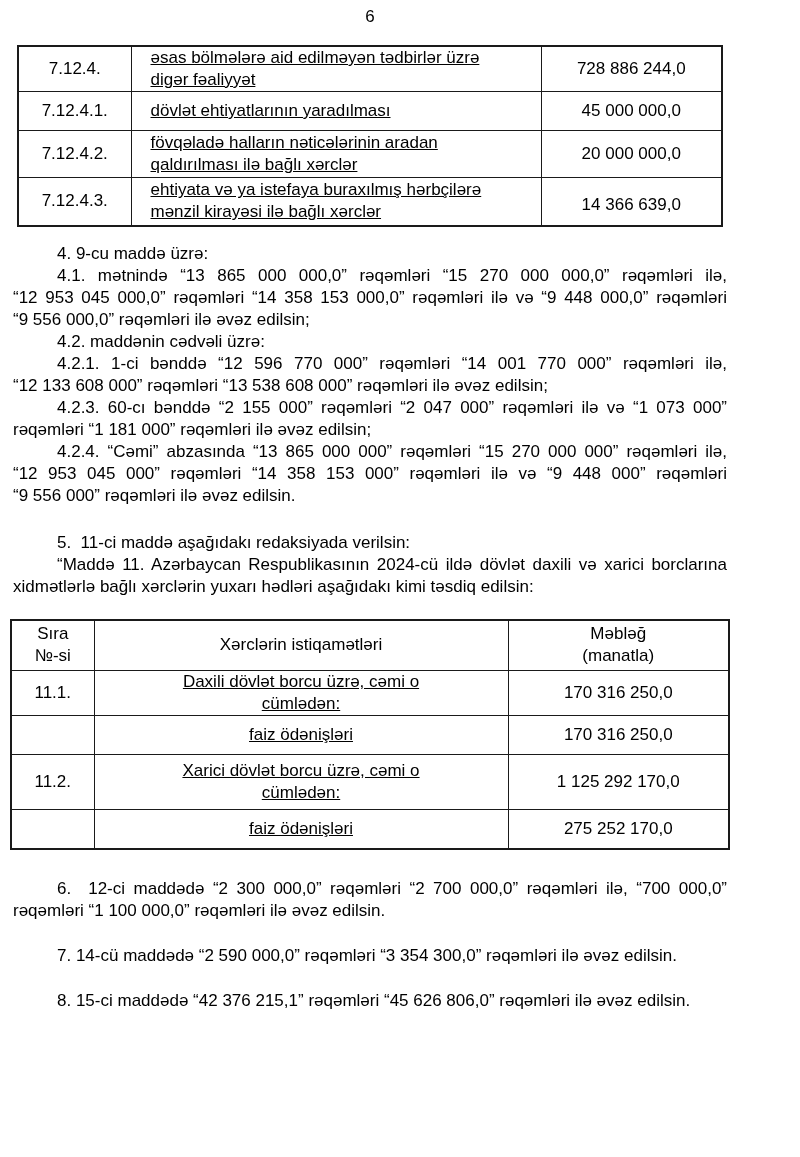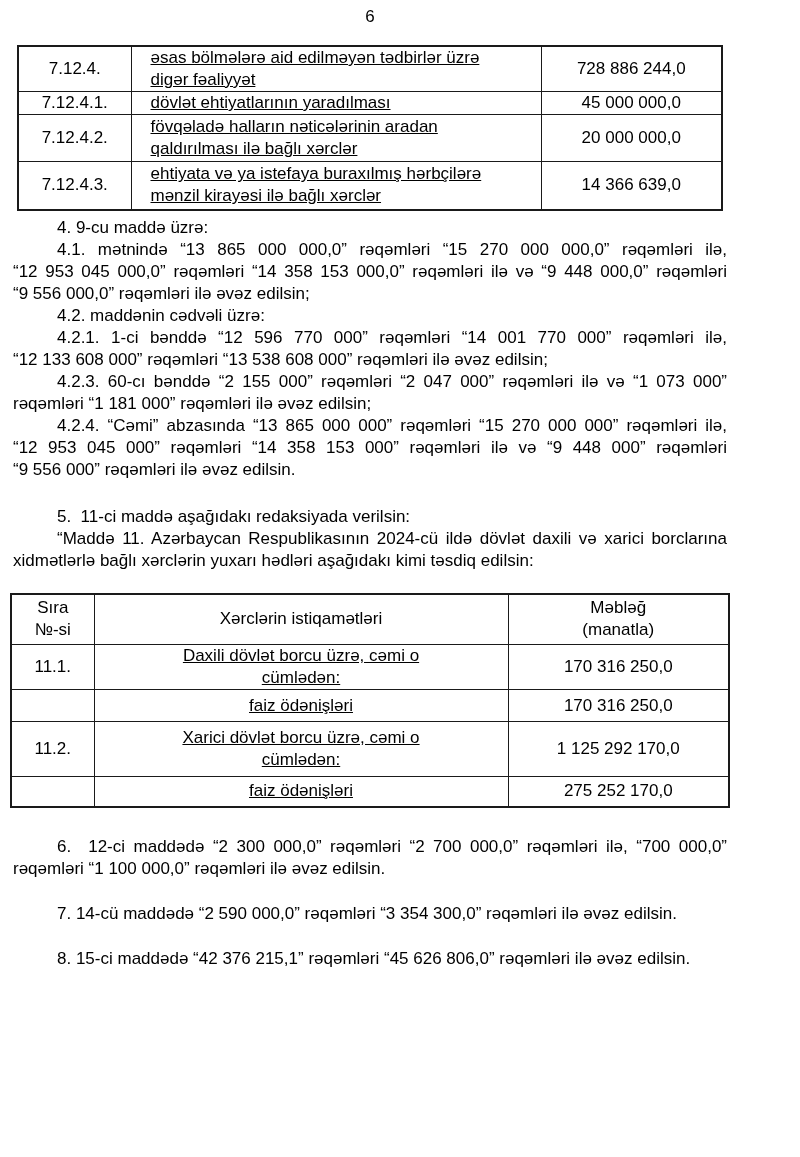--- a/index.html
+++ b/index.html
@@ -29,25 +29,25 @@
   table.doc-table td, table.doc-table th {
     border: 1px solid #1a1a1a;
     vertical-align: middle;
     font-weight: normal;
     box-sizing: border-box;
   }
   .t1 { margin: 17px 0 0 17px; width: 704px; }
   .t2 { margin: 21px 0 8px 10px; width: 718px; }
   td.num  { text-align: center; padding: 0 4px; }
   td.desc { text-align: left; padding: 0 19px; white-space: pre-line; text-decoration: underline; }
-  td.amt  { text-align: center; padding: 0 6px; }
+  td.amt  { text-align: center; padding: 8px 6px; }
   td.va-bottom { vertical-align: bottom; padding-bottom: 1px; }
   .t2 th { text-align: center; font-weight: bold; white-space: pre-line; padding: 2px 6px; }
   .t2 td.desc { text-align: center; }
-  .text { margin: 6px 73px 0 13px; text-align: justify; }
+  .text { margin: 16px 73px 0 13px; text-align: justify; }
   .text p { margin: 0; text-indent: 44px; }
   p.gap-sm { margin-top: 23px; }
   p.gap-md { margin-top: 25px; }
   p.gap-lg { margin-top: 28px; }
   .sec-start { margin-top: 23px; }
   b { font-weight: normal; }
 </style>
 </head>
 <body>
 

